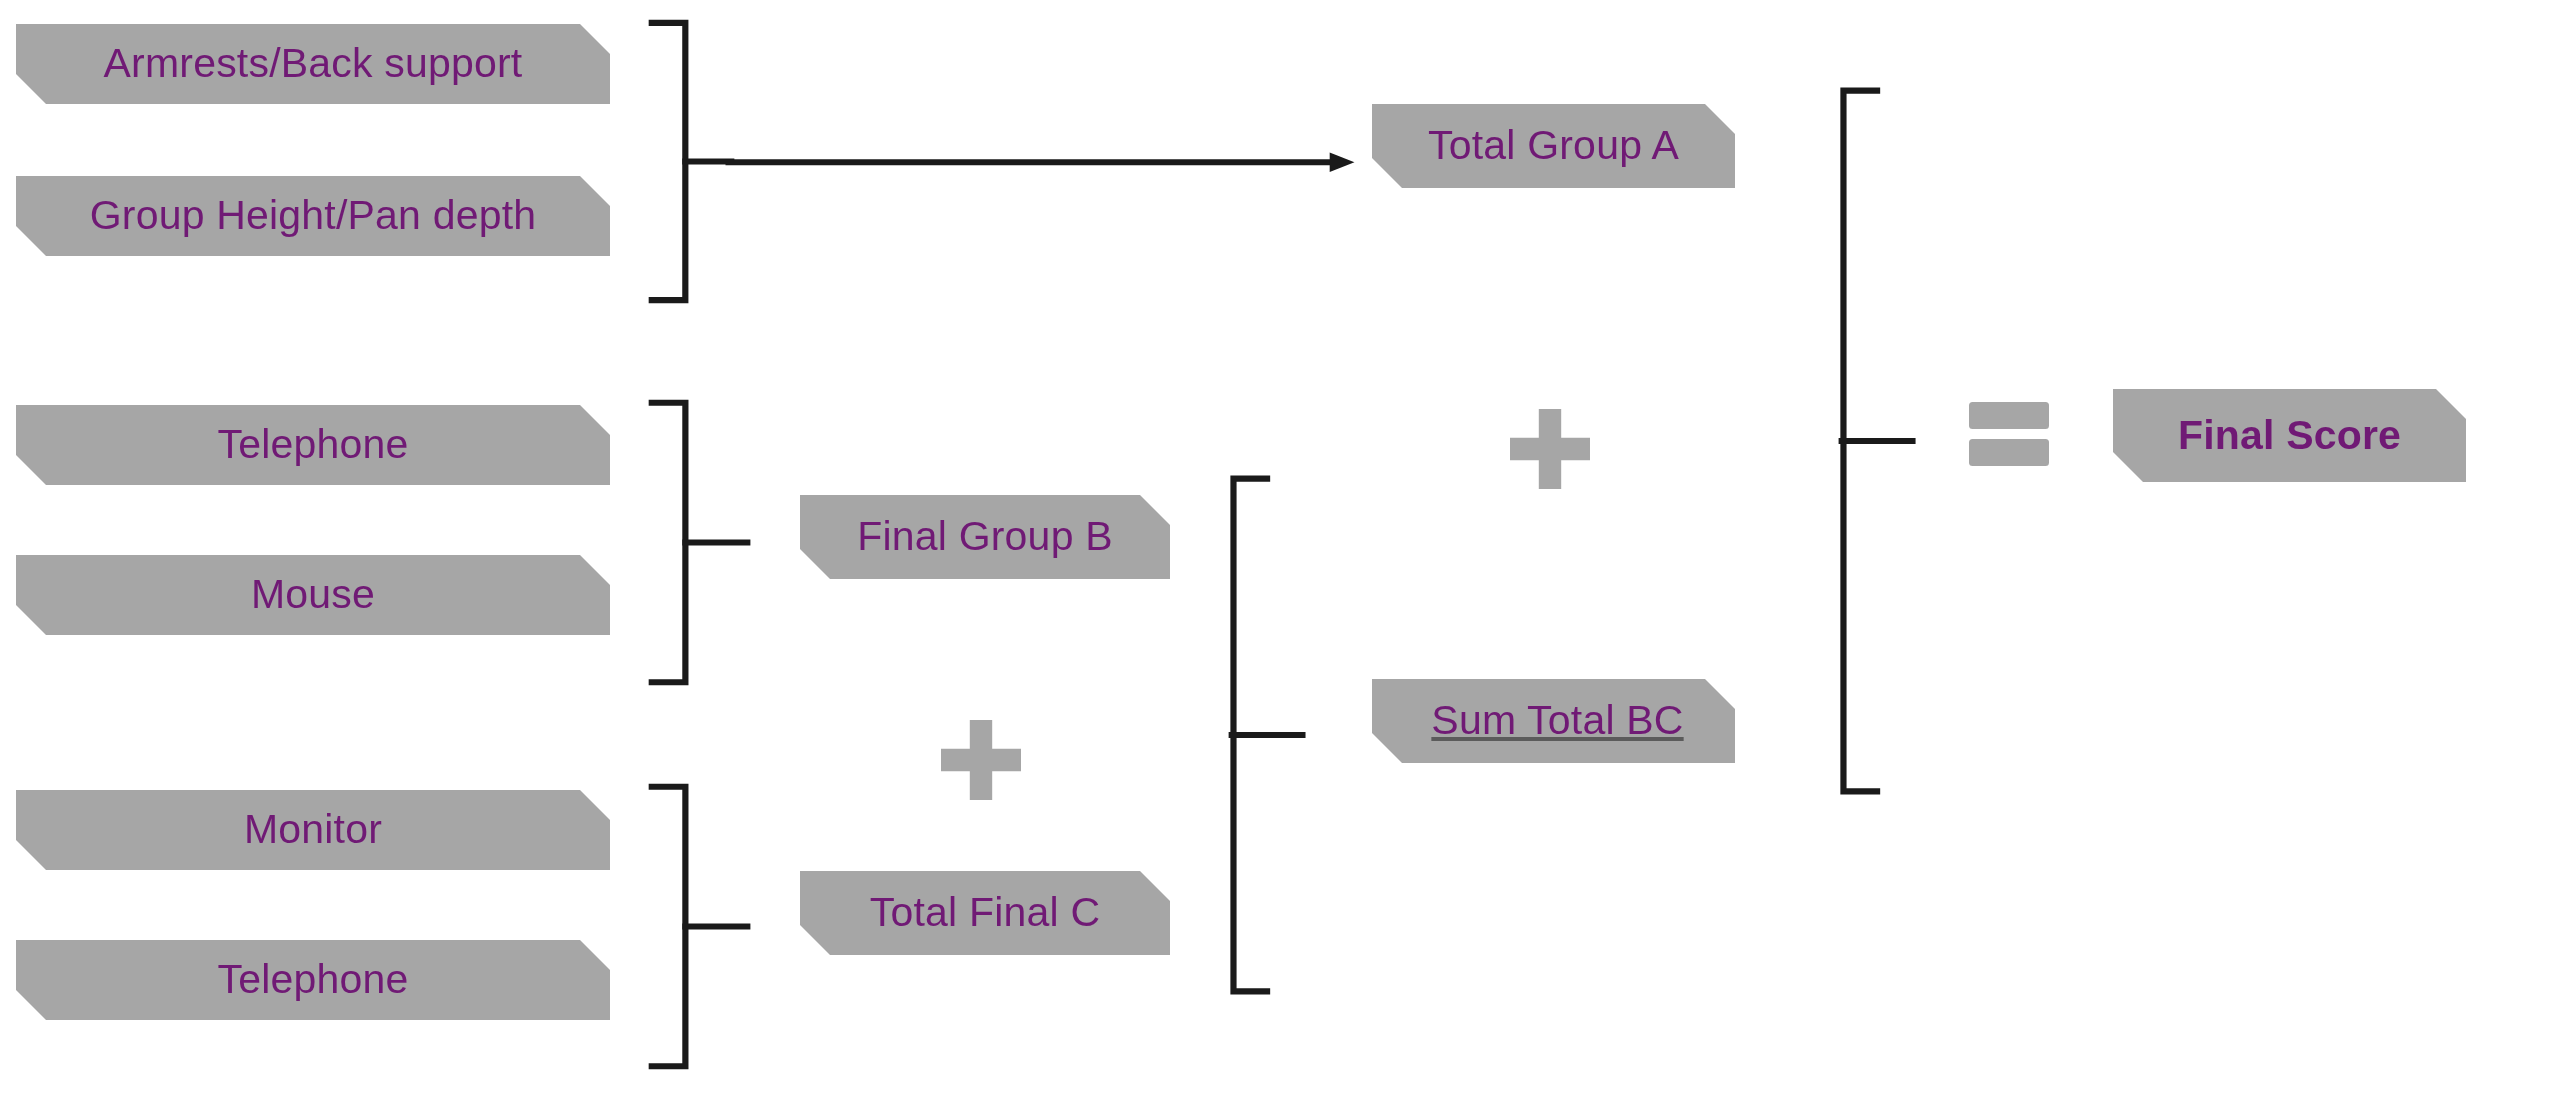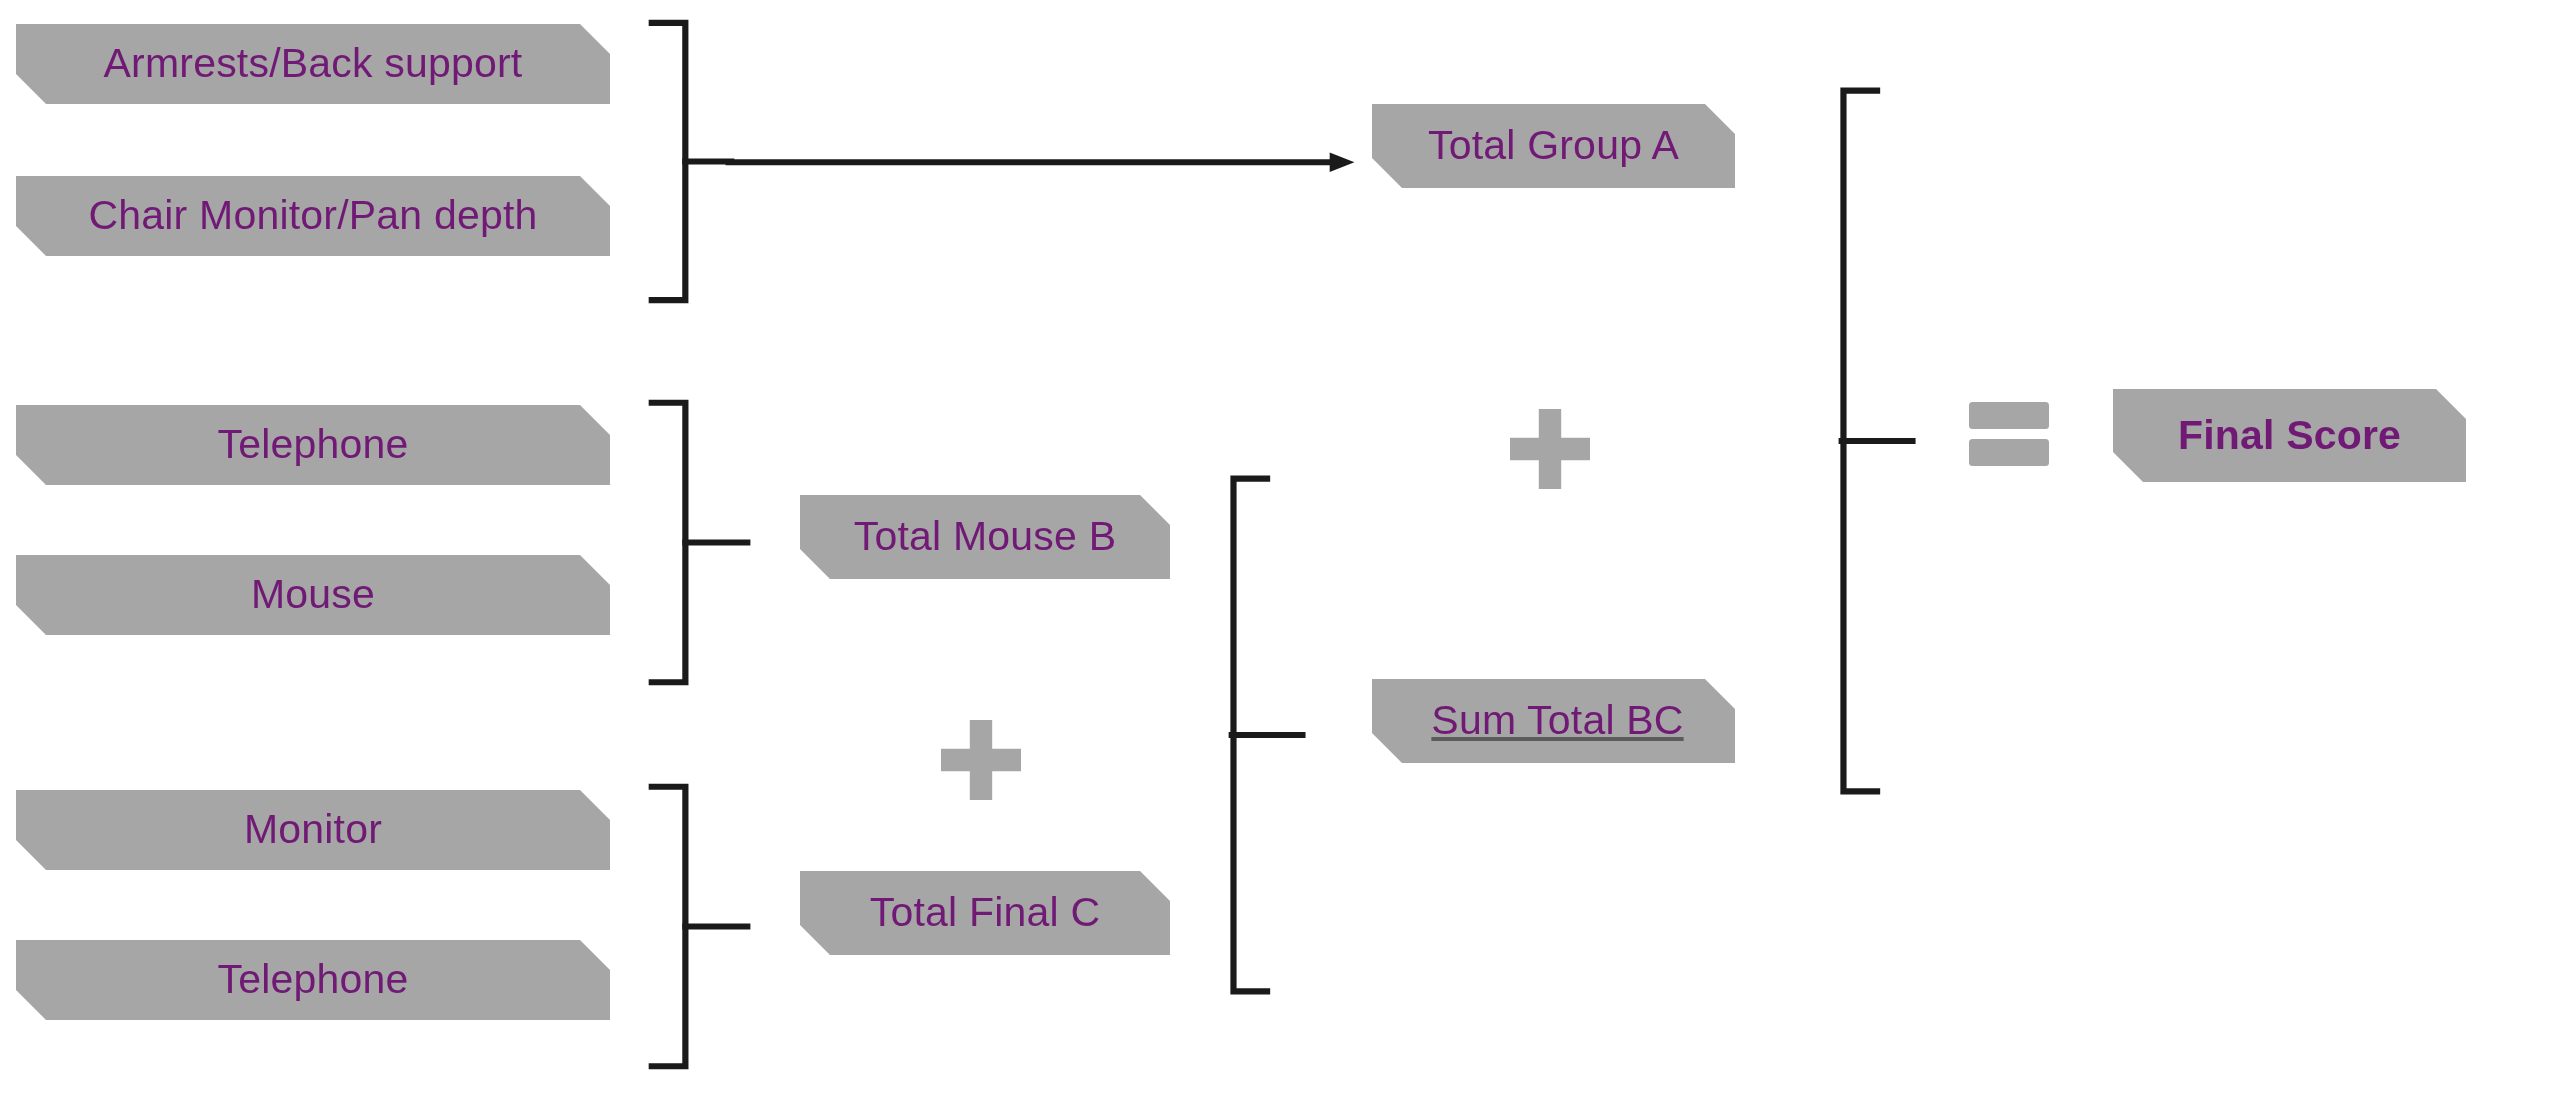--- a/index.html
+++ b/index.html
@@ -70,21 +70,21 @@
 </head>
 <body>
 
 <div id="canvas">
 
   <div class="snipbox" style="left:16px; top:24px; width:594px; height:80px;">
     <span class="label">Armrests/Back support</span>
   </div>
 
   <div class="snipbox" style="left:16px; top:176px; width:594px; height:80px;">
-    <span class="label">Chair Monitor/Pan depth</span>
+    <span class="label">Group Height/Pan depth</span>
   </div>
 
   <div class="bracket" style="left:650px; top:19.5px; width:106px; height:283px;">
     <svg width="106" height="283" viewBox="0 0 120 320" fill="none">
       <path d="M2 3 H40 V317 H2" stroke="#1a1a1a" stroke-width="7" stroke-linecap="square" stroke-linejoin="miter"></path>
       <path d="M40 160 H92" stroke="#1a1a1a" stroke-width="7" stroke-linecap="square"></path>
     </svg>
   </div>
 
   <div class="arrow" style="left:725px; top:149px; width:637px; height:26.5px;">
@@ -107,21 +107,21 @@
   </div>
 
   <div class="bracket" style="left:650px; top:400px; width:115px; height:285px;">
     <svg width="115" height="285" viewBox="0 0 130 322" fill="none">
       <path d="M2 3 H40 V319 H2" stroke="#1a1a1a" stroke-width="7" stroke-linecap="square" stroke-linejoin="miter"></path>
       <path d="M40 161 H110" stroke="#1a1a1a" stroke-width="7" stroke-linecap="square"></path>
     </svg>
   </div>
 
   <div class="snipbox" style="left:800px; top:495px; width:370px; height:84px;">
-    <span class="label">Total Mouse B</span>
+    <span class="label">Final Group B</span>
   </div>
 
   <div class="plus" style="left:941px; top:720px; width:80px; height:80px;"></div>
 
   <div class="snipbox" style="left:16px; top:790px; width:594px; height:80px;">
     <span class="label">Monitor</span>
   </div>
 
   <div class="snipbox" style="left:16px; top:940px; width:594px; height:80px;">
     <span class="label">Telephone</span>

